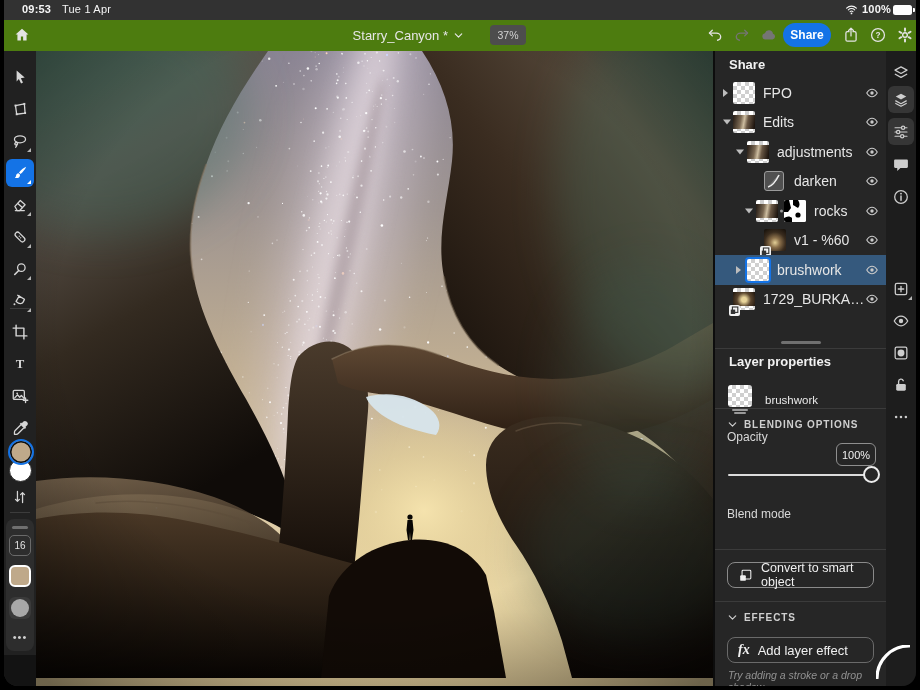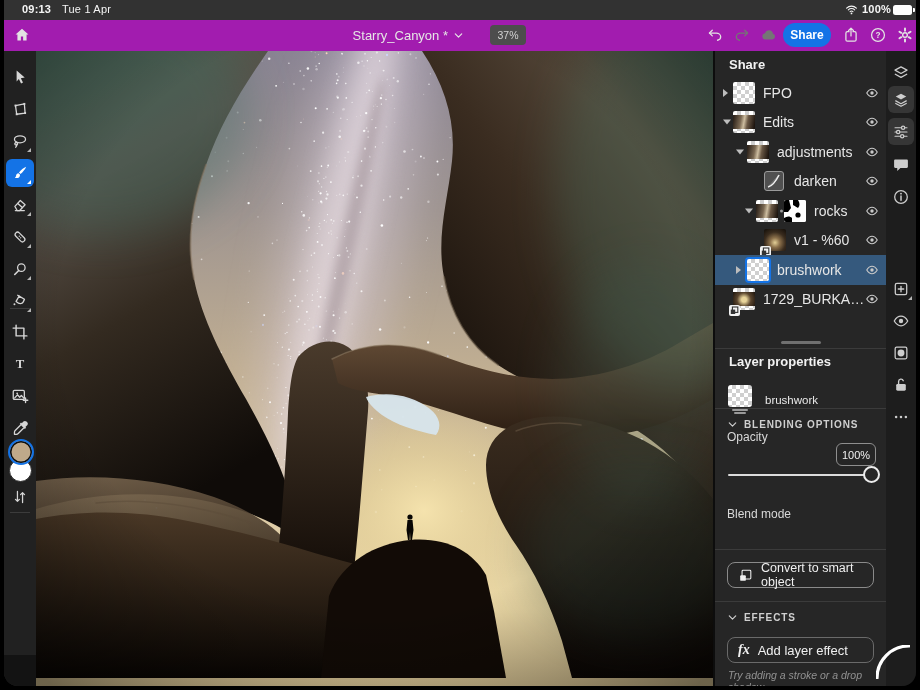--- a/index.html
+++ b/index.html
@@ -2,21 +2,21 @@
 <html><head>
 <meta charset="utf-8">
 <style>
   html,body{margin:0;padding:0;background:#000;}
   .stage{position:relative;width:920px;height:690px;background:#000;overflow:hidden;
          font-family:"Liberation Sans","DejaVu Sans",sans-serif;-webkit-font-smoothing:antialiased;}
   .app{position:absolute;left:4px;top:0px;width:912px;height:686px;border-radius:0 0 14px 14px;overflow:hidden;background:#151515;}
   .abs{position:absolute;}
   
   #statusbar{position:absolute;left:0;top:0;width:912px;height:20px;background:#323232;color:#f5f5f5;}
-  #topbar{position:absolute;left:0;top:20px;width:912px;height:31px;background:#a21caf;color:#e6e6e6;}
+  #topbar{position:absolute;left:0;top:20px;width:912px;height:31px;background:#4d7c0f;color:#e6e6e6;}
   .sb-text{font-size:11px;letter-spacing:.2px;}
   .icon{display:inline-flex;align-items:center;justify-content:center;}
   .icon svg{display:block;}
   .tbtn{position:absolute;width:24px;height:24px;top:3px;display:flex;align-items:center;justify-content:center;color:#e3e3e3;}
   .dim{color:#757575;}
   #share-pill{position:absolute;left:779px;top:3px;width:48px;height:24px;border-radius:13px;background:#1473e6;
       color:#fff;font-size:12px;font-weight:700;display:flex;align-items:center;justify-content:center;}
   #zoom-badge{position:absolute;left:486px;top:5px;width:36px;height:20px;border-radius:4px;background:#4d4d4d;
       color:#d2d2d2;font-size:10.5px;display:flex;align-items:center;justify-content:center;}
   #title-grp{position:absolute;left:0;top:3px;width:460px;height:24px;display:flex;align-items:center;justify-content:flex-end;gap:5px;color:#e6e6e6;font-size:13px;}
@@ -73,21 +73,21 @@
   #corner-arc{position:absolute;left:872px;top:645px;}
   .stack-l{position:absolute;left:3px;right:3px;height:2px;background:#9a9a9a;border-radius:1px;}
 </style>
 </head>
 <body>
 
 <div class="stage">
   <div class="app">
 
     <div id="statusbar">
-      <span class="abs sb-text" style="left:18px;top:3px;font-weight:700;">09:13</span>
+      <span class="abs sb-text" style="left:18px;top:3px;font-weight:700;">09:53</span>
       <span class="abs sb-text" style="left:58px;top:3px;">Tue 1 Apr</span>
       <span class="abs icon" style="left:840px;top:2px;">
           <svg width="15" height="15" viewBox="0 0 24 24" fill="none" stroke="currentColor" stroke-width="1.8" stroke-linecap="round">
             <path d="M4.2 9.8a11 11 0 0115.6 0M6.9 12.6a7.2 7.2 0 0110.2 0M9.7 15.4a3.4 3.4 0 014.6 0"></path>
             <circle cx="12" cy="18.2" r="1.4" fill="currentColor" stroke="none"></circle>
           </svg>
         </span>
       <span class="abs sb-text" style="left:858px;top:3px;font-weight:600;">100%</span>
       <span class="abs" style="left:889px;top:5px;width:19px;height:10px;background:#fff;border-radius:2.5px;"></span>
       <span class="abs" style="left:909px;top:8px;width:2px;height:4px;background:#fff;border-radius:0 1px 1px 0;"></span>
@@ -244,20 +244,29 @@
         <div class="raildiv" style="top: 461px;"></div>
         <div class="abs" style="left:4px;top:388px;width:24px;height:44px;">
     <div class="abs" style="left:1px;top:20px;width:21px;height:21px;border-radius:50%;background:#ffffff;border:1.5px solid #2a2a2a;"></div>
     <div class="abs" style="left:0;top:0;width:22px;height:22px;border-radius:50%;background:#bfa98a;border:2px solid #1473e6;box-shadow:0 0 0 1.5px #0e0e0e inset;"></div>
   </div>
   <div class="tool" style="top:432px;">
           <svg width="18" height="18" viewBox="0 0 24 24" fill="none" stroke="currentColor" stroke-width="1.7" stroke-linecap="round" stroke-linejoin="round">
             <path d="M8.6 4.6v13.2M8.6 17.8l-2.6-2.6M8.6 17.8l2.6-2.6M15.4 19.4V6.2M15.4 6.2l-2.6 2.6M15.4 6.2l2.6 2.6"></path>
           </svg>
         </div>
+        <div id="optpanel">
+    <div class="abs" style="left:6px;top:7px;width:16px;height:3px;border-radius:2px;background:#6f6f6f;"></div>
+    <div class="abs" style="left:3px;top:16px;width:20px;height:19px;border:1px solid #6a6a6a;border-radius:5px;color:#e2e2e2;font-size:10px;display:flex;align-items:center;justify-content:center;">16</div>
+    <div class="abs" style="left:3px;top:46px;width:22px;height:22px;border-radius:6px;background:#bfa98a;border:2px solid #fff;box-sizing:border-box;"></div>
+    <div class="abs" style="left:3px;top:78px;width:22px;height:22px;border-radius:6px;background:#3a3a3a;">
+      <div class="abs" style="left:2px;top:2px;width:18px;height:18px;border-radius:50%;background:#a8a8a8;"></div>
+    </div>
+    <div class="abs" style="left:0;top:112px;width:28px;text-align:center;color:#d0d0d0;font-size:11px;letter-spacing:1px;">•••</div>
+  </div>
   <div class="abs" style="left:0;top:604px;width:32px;height:31px;background:#131313;"></div>
       </div>
 
     <div id="canvas">
       <svg id="art" width="677" height="635" viewBox="0 0 677 635">
         <defs>
           <linearGradient id="skyG" x1="0" y1="0" x2="0" y2="1">
             <stop offset="0" stop-color="#8a8493"></stop>
               <stop offset=".25" stop-color="#9e9490"></stop>
             <stop offset=".5" stop-color="#c0ae92"></stop>

